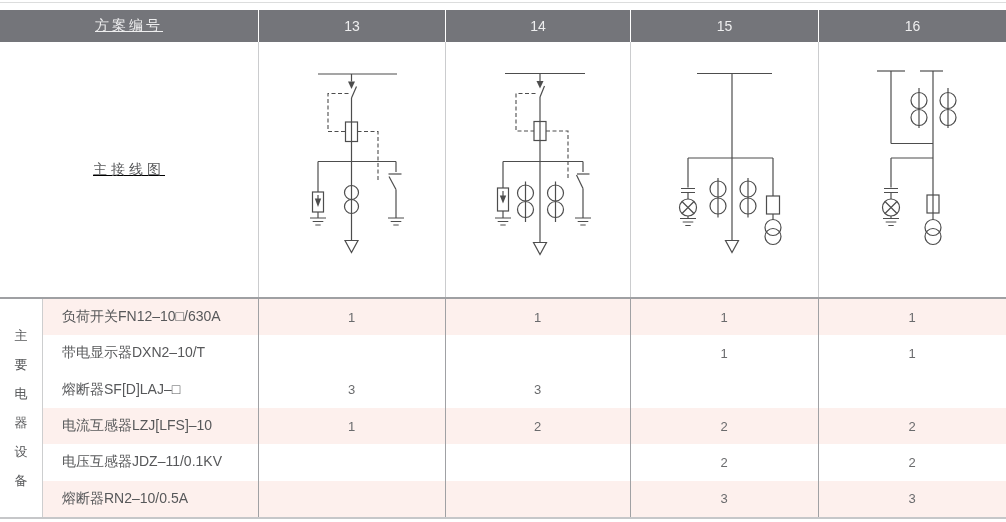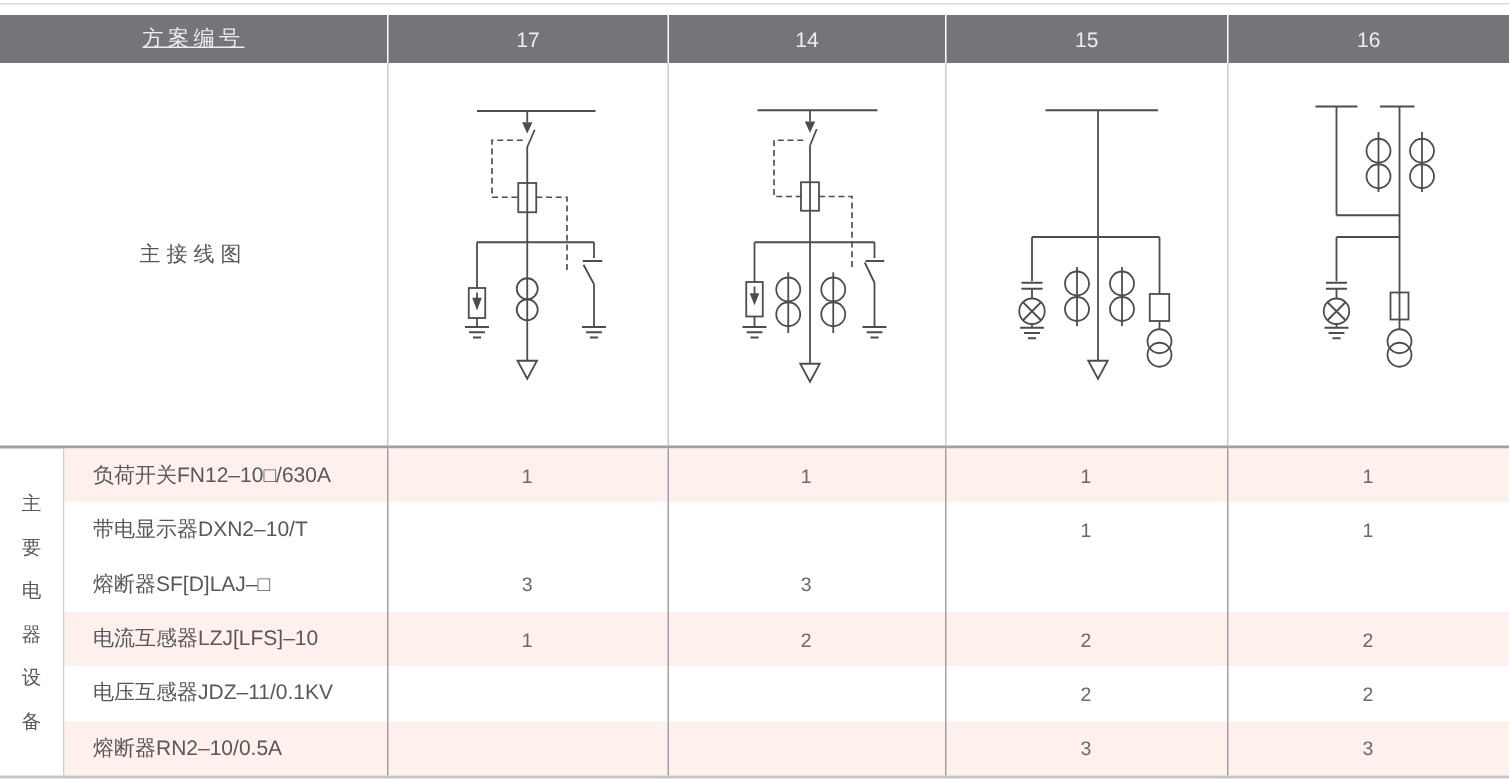--- a/index.html
+++ b/index.html
@@ -7,21 +7,21 @@
     position:relative;width:1006px;height:522px;background:#fff;overflow:hidden;
     font-family:"Liberation Sans","DejaVu Sans",sans-serif;
   }
   .topline{position:absolute;top:2px;left:0;width:1006px;height:1px;background:#dcdddd;}
   
   .header-row{position:absolute;top:10px;left:0;width:1006px;height:32px;display:flex;}
   .hcell{background:#74757a;color:#eeeeef;font-size:14px;display:flex;align-items:center;justify-content:center;box-sizing:border-box;}
   .hcell.first{width:258px;letter-spacing:3px;text-decoration:underline;}
   .hcell.hnum{margin-left:1px;}
   
-  .diagram-row{position:absolute;top:42px;left:0;width:1006px;height:256px;display:flex;}
+  .diagram-row{position:absolute;top:42px;left:0;width:1006px;height:256px;display:flex;text-decoration:underline;}
   .dlabel{width:258px;display:flex;align-items:center;justify-content:center;
           color:#57585a;font-size:14px;letter-spacing:4px;}
   .dcell{box-sizing:border-box;border-left:1px solid #cbccce;height:255px;}
   .dcell svg{display:block;}
   .ln{stroke:#4d4d4d;stroke-width:1.2;fill:none;}
   .dash{stroke:#4d4d4d;stroke-width:1.1;fill:none;stroke-dasharray:4 2.5;}
   .fil{fill:#4d4d4d;stroke:none;}
   
   .sep-mid{position:absolute;top:297px;left:0;width:1006px;height:2px;background:#9fa0a3;}
   .sep-bottom{position:absolute;top:517px;left:0;width:1006px;height:2px;background:#c6c7c9;}
@@ -40,21 +40,21 @@
 </style>
 </head>
 <body>
 
 <div id="stage">
   <div class="topline"></div>
 
   <div class="header-row">
     <div class="hcell first">方案编号</div>
 
-  <div class="hcell hnum" style="width: 186px;">17</div>
+  <div class="hcell hnum" style="width: 186px;">13</div>
       <div class="hcell hnum" style="width: 184px;">14</div>
       <div class="hcell hnum" style="width: 187px;">15</div>
       <div class="hcell hnum" style="width: 187px;">16</div>
     </div>
 
   <div class="diagram-row">
     <div class="dlabel">主接线图</div>
 
     <div class="dcell" style="width:187px">
       <svg width="186" height="255" viewBox="259 42 186 255">

